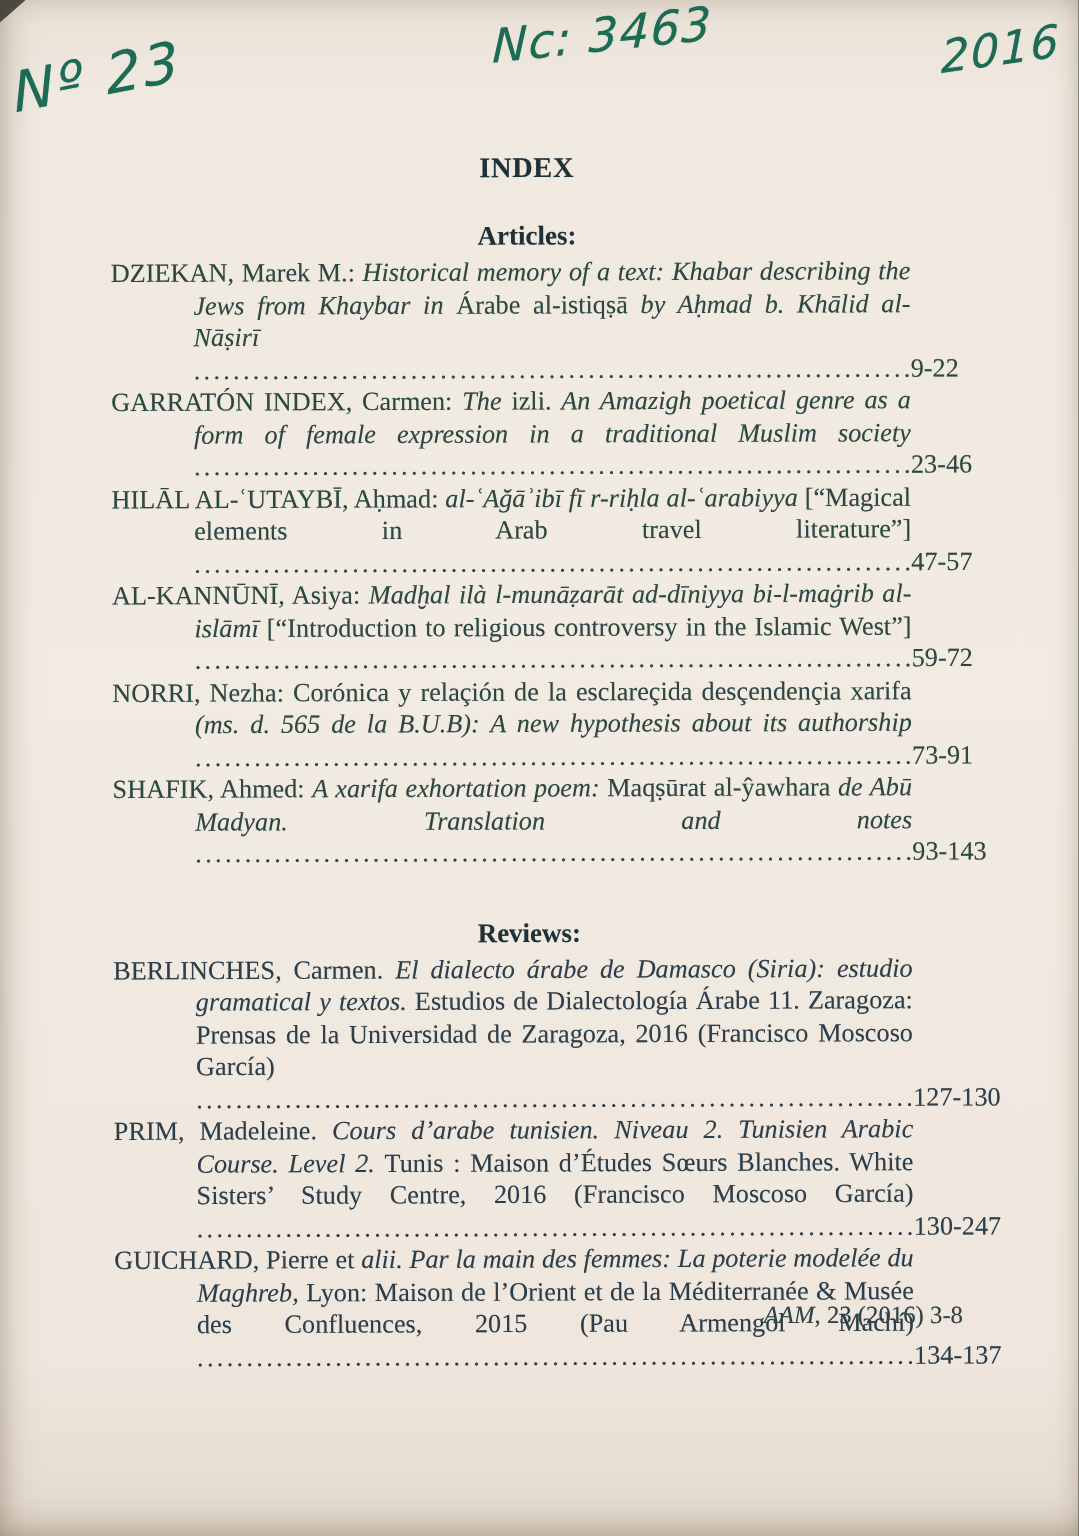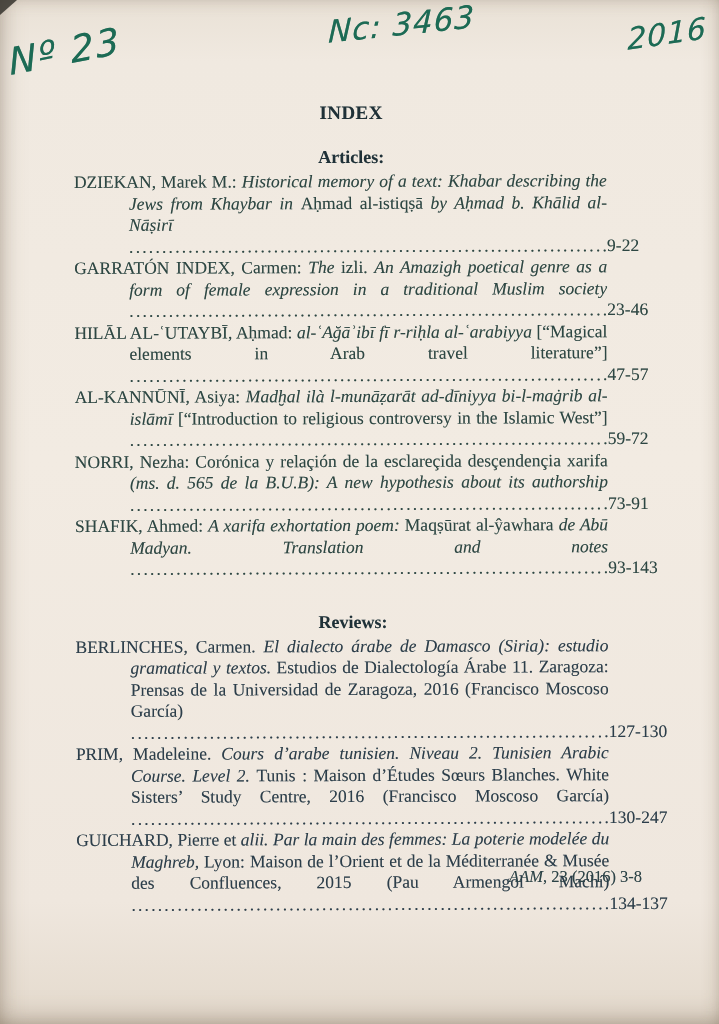--- a/index.html
+++ b/index.html
@@ -93,21 +93,21 @@
   <div class="hand hand-nc">Nc: 3463</div>
   <div class="hand hand-year">2016</div>
 
   <div class="content">
     <h1 class="index-title">INDEX</h1>
 
     <section class="section articles">
       <h2 class="section-heading">Articles:</h2>
       <div class="entries">
           <div class="entry">
-            <div class="entry-text"><span>DZIEKAN, Marek M.: </span><span class="i">Historical memory of a text: Khabar describing the Jews from Khaybar in </span><span>Aḥmad al-istiqṣā </span><span class="i">by Aḥmad b. Khālid al-Nāṣirī</span><span class="leader"></span></div>
+            <div class="entry-text"><span>DZIEKAN, Marek M.: </span><span class="i">Historical memory of a text: Khabar describing the Jews from Khaybar in </span><span>Árabe al-istiqṣā </span><span class="i">by Aḥmad b. Khālid al-Nāṣirī</span><span class="leader"></span></div>
             <div class="entry-pages">9-22</div>
           </div>
           <div class="entry">
             <div class="entry-text"><span>GARRATÓN INDEX, Carmen: </span><span class="i">The </span><span>izli. </span><span class="i">An Amazigh poetical genre as a form of female expression in a traditional Muslim society</span><span class="leader"></span></div>
             <div class="entry-pages">23-46</div>
           </div>
           <div class="entry">
             <div class="entry-text"><span>HILĀL AL-ʿUTAYBĪ, Aḥmad: </span><span class="i">al-ʿAğāʾibī fī r-riḥla al-ʿarabiyya </span><span>[“Magical elements in Arab travel literature”]</span><span class="leader"></span></div>
             <div class="entry-pages">47-57</div>
           </div>

